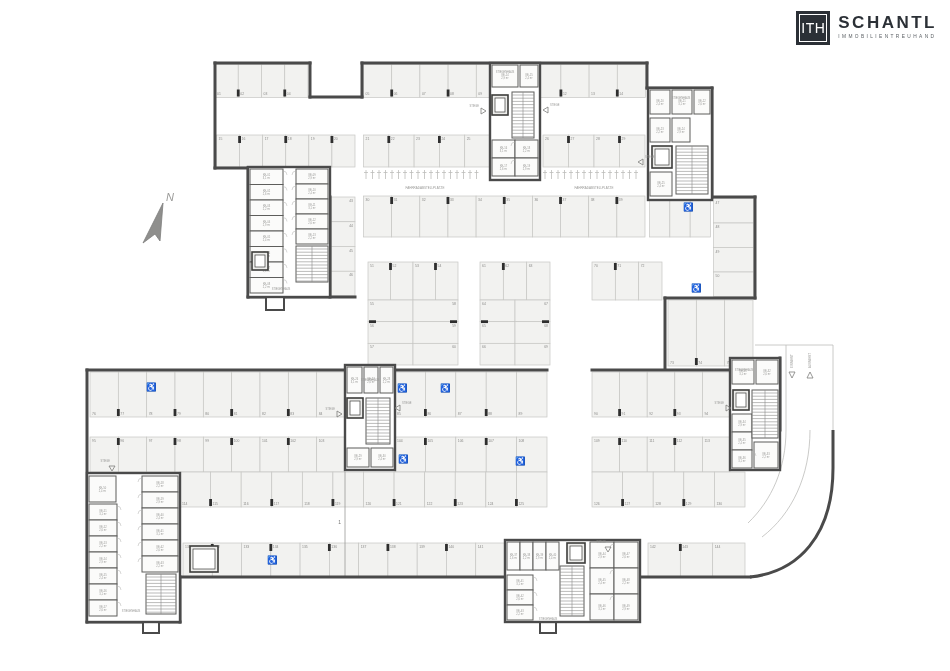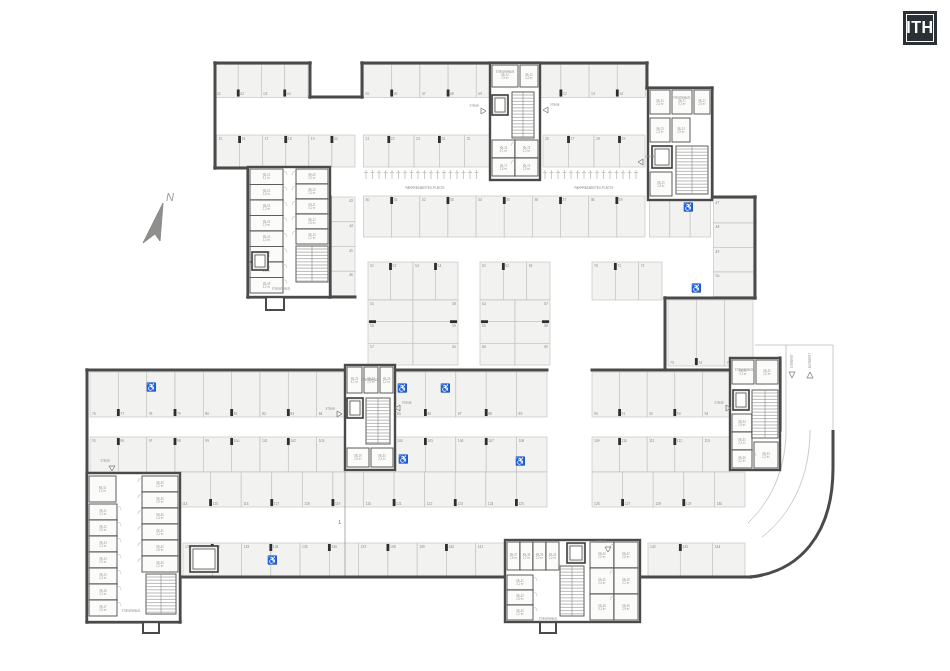--- a/index.html
+++ b/index.html
@@ -3,21 +3,21 @@
 <meta charset="utf-8">
 <style>
   html,body{margin:0;padding:0;background:#ffffff;}
   .page{position:relative;width:950px;height:671px;background:#ffffff;overflow:hidden;
         font-family:"Liberation Sans", sans-serif;}
   .plan{position:absolute;left:0;top:0;}
   
   .logo{position:absolute;top:11px;right:13px;display:flex;align-items:flex-start;gap:8px;}
   .logo-box{width:34px;height:34px;background:#2b3036;display:flex;align-items:center;justify-content:center;}
   .logo-box-inner{width:26px;height:26px;border:1.6px solid #ffffff;display:flex;align-items:center;justify-content:center;
-        color:#ffffff;font-weight:bold;font-size:16px;letter-spacing:0.5px;}
+        color:#ffffff;font-weight:normal;font-size:14px;letter-spacing:0.5px;}
   .logo-text{display:flex;flex-direction:column;padding-top:3px;}
   .logo-name{font-size:17px;font-weight:bold;color:#2b3036;letter-spacing:2.5px;line-height:1;}
   .logo-sub{font-size:4.8px;color:#5a5f63;letter-spacing:2.4px;margin-top:3px;}
   svg text{font-family:"Liberation Sans", sans-serif;}
 </style>
 </head>
 <body>
 <div class="page">
 
 <svg class="plan" id="plan-svg" width="950" height="671" viewBox="0 0 950 671">
@@ -977,15 +977,19 @@
       <g>
         <polygon points="163,203 143,243 155,234 160,241" fill="#8f8f8d" stroke="#7e7e7c" stroke-width="0.8"></polygon>
         <text x="166" y="201" font-size="11" fill="#9a9a98" text-anchor="start" font-style="italic">N</text>
       </g>
     </svg>
 
 <div class="logo">
   <div class="logo-box">
     <div class="logo-box-inner">ITH</div>
   </div>
+  <div class="logo-text">
+    <div class="logo-name">SCHANTL</div>
+    <div class="logo-sub">IMMOBILIENTREUHAND</div>
+  </div>
 </div>
 
 </div>
 
 </body></html>

